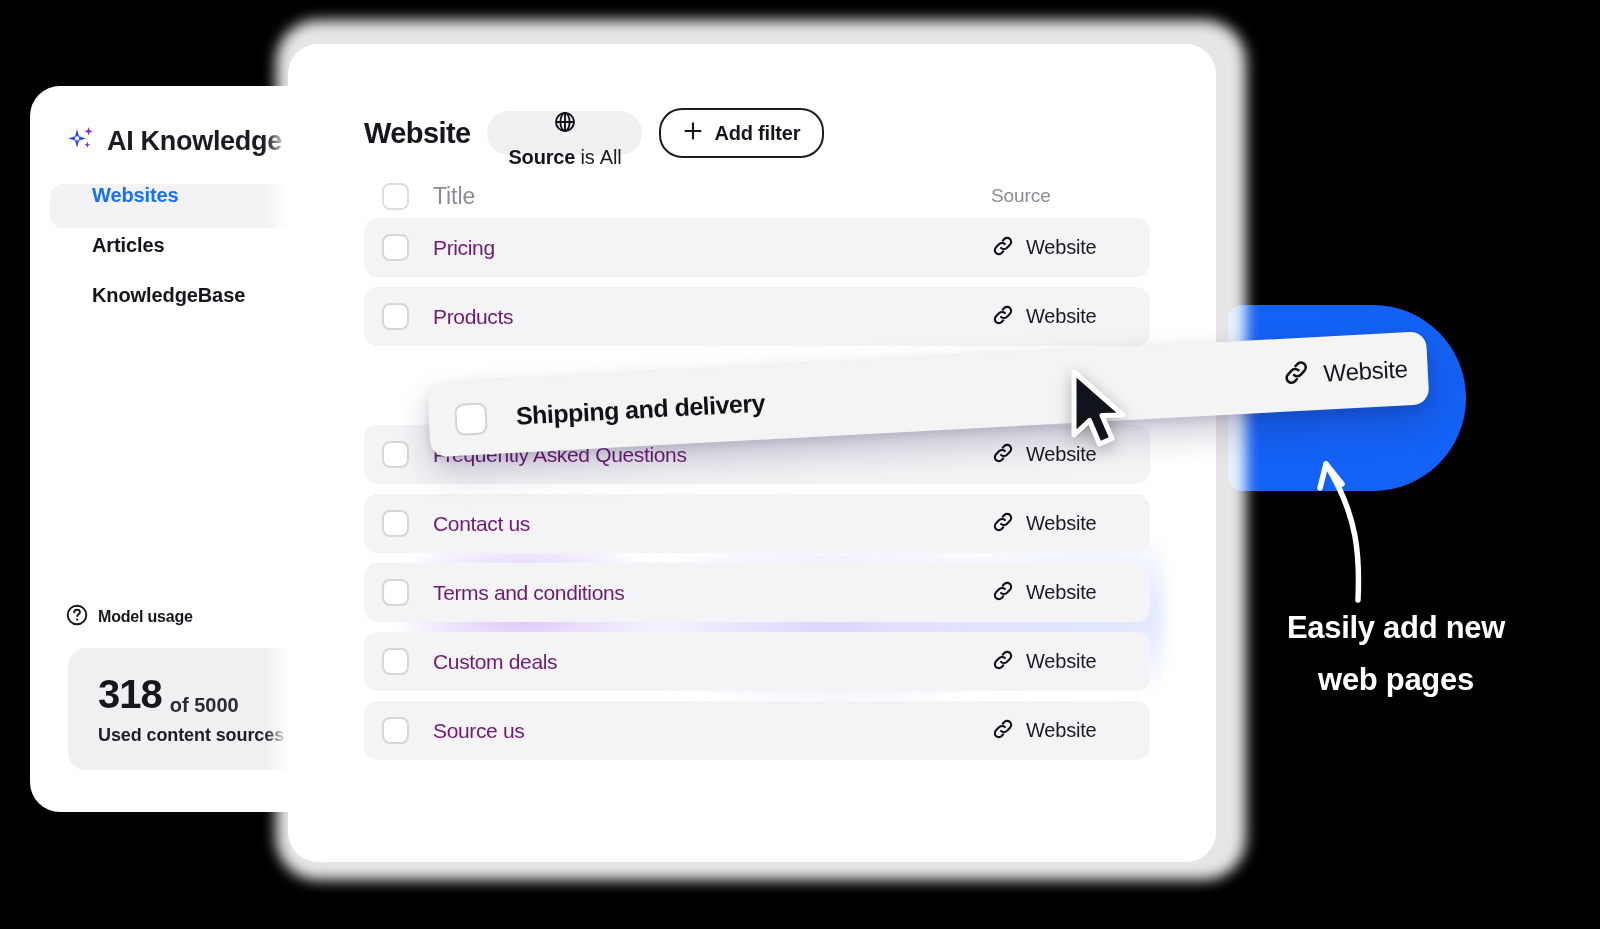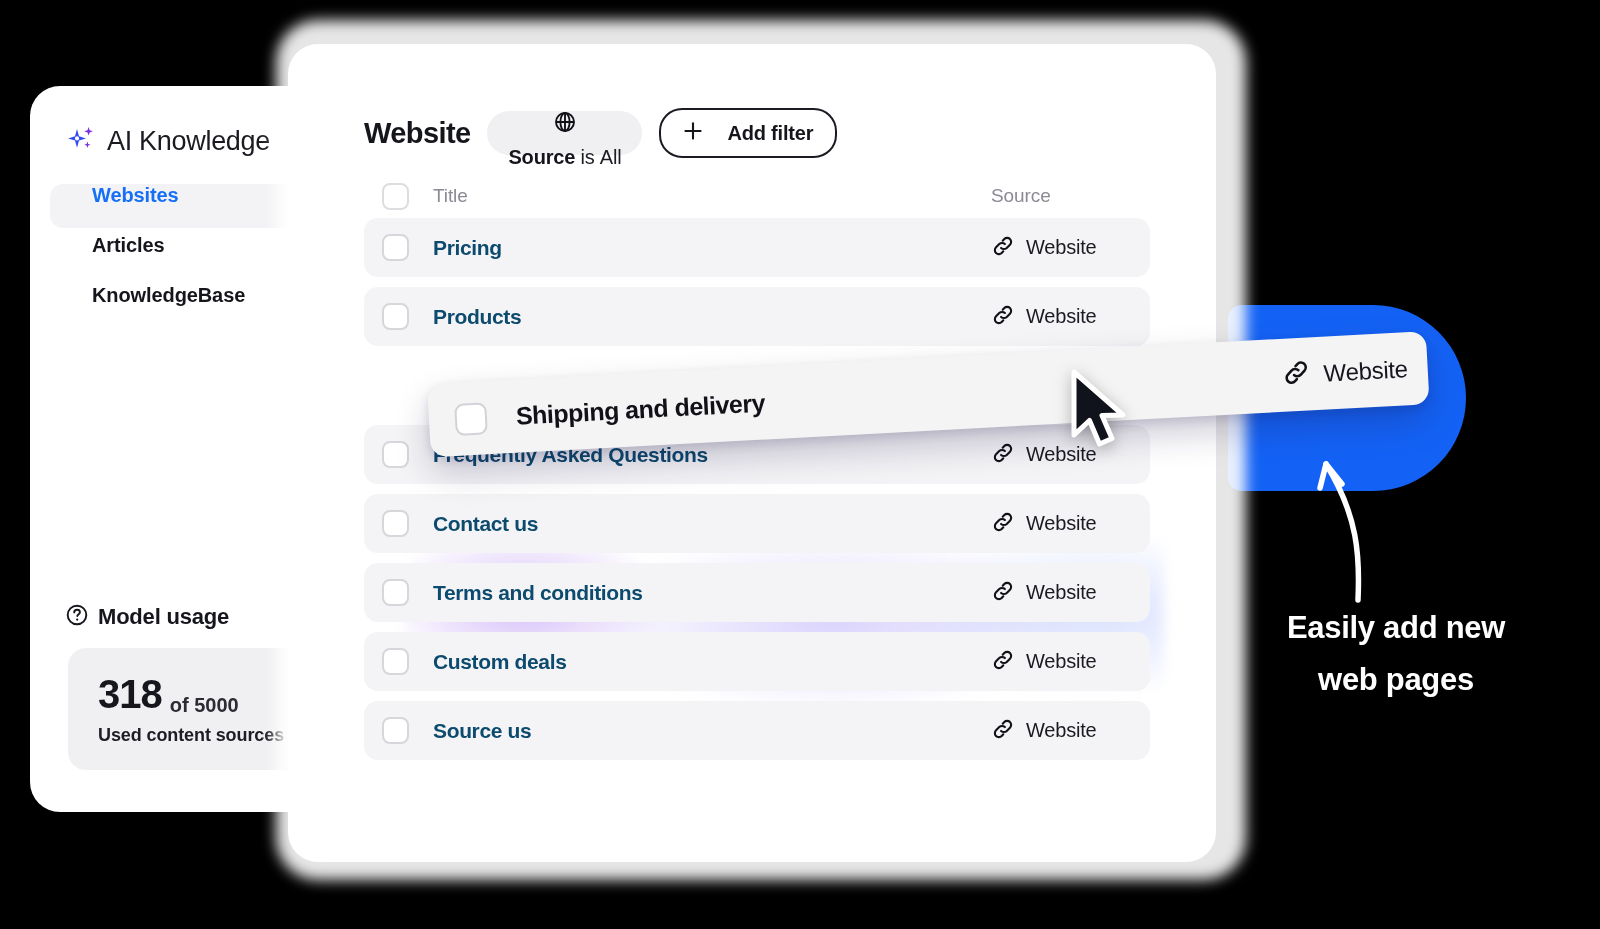--- a/index.html
+++ b/index.html
@@ -58,21 +58,21 @@
   .brand {
     position: absolute;
     left: 36px;
     top: 39px;
     display: flex;
     align-items: center;
     gap: 11px;
   }
   .brand-title {
     font-size: 27px;
-    font-weight: 400;
+    font-weight: 700;
     color: #1b1b22;
     letter-spacing: -0.3px;
     white-space: nowrap;
   }
   .sparkle-icon { display:block; }
 
   .nav {
     position: absolute;
     left: 20px;
     top: 98px;
@@ -99,21 +99,21 @@
 
   .usage-head {
     position: absolute;
     left: 36px;
     top: 518px;
     display: flex;
     align-items: center;
     gap: 10px;
   }
   .usage-title {
-    font-size: 22px;
+    font-size: 16px;
     font-weight: 700;
     color: #16161d;
     letter-spacing: -0.2px;
     white-space: nowrap;
   }
   .help-icon { display:block; }
 
   .usage-card {
     position: absolute;
     left: 38px;
@@ -217,39 +217,38 @@
     background: #ffffff;
     border: 2px solid #1b1b23;
     border-radius: 23px;
     cursor: pointer;
   }
   .add-filter-label {
     font-size: 20px;
     font-weight: 700;
     color: #15151c;
     letter-spacing: -0.2px;
-    margin-left: 13px;
   }
 
   
   .table {
     position: absolute;
     left: 76px;
     top: 130px;
     width: 786px;
   }
   .thead {
     display: flex;
     align-items: center;
     height: 44px;
     padding-left: 18px;
     position: relative;
   }
   .th-title {
-    font-size: 19px;
+    font-size: 23px;
     color: #8b8b95;
     margin-left: 24px;
     letter-spacing: -0.1px;
     text-align: right;
   }
   .th-source {
     position: absolute;
     left: 627px;
     font-size: 19px;
     color: #8b8b95;
@@ -263,22 +262,22 @@
     background: #f4f4f6;
     border-radius: 14px;
     display: flex;
     align-items: center;
     padding-left: 18px;
     cursor: pointer;
   }
   .row-title {
     margin-left: 24px;
     font-size: 21px;
-    font-weight: 700;
-    color: #0c4a6e;
+    font-weight: 400;
+    color: #701a75;
     letter-spacing: -0.35px;
   }
   .row-source {
     position: absolute;
     left: 627px;
     display: flex;
     align-items: center;
     gap: 11px;
   }
   .src-label {

